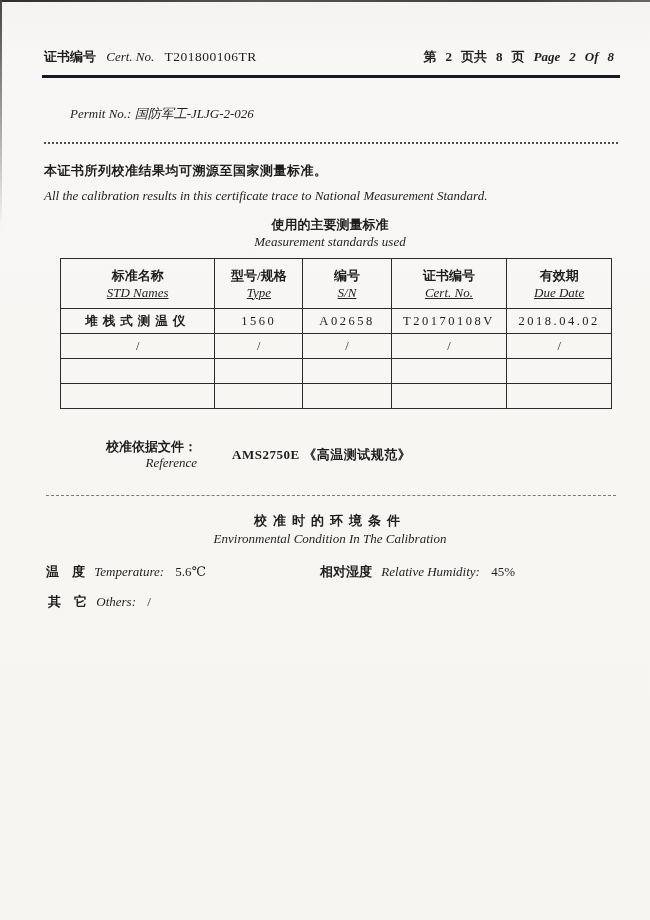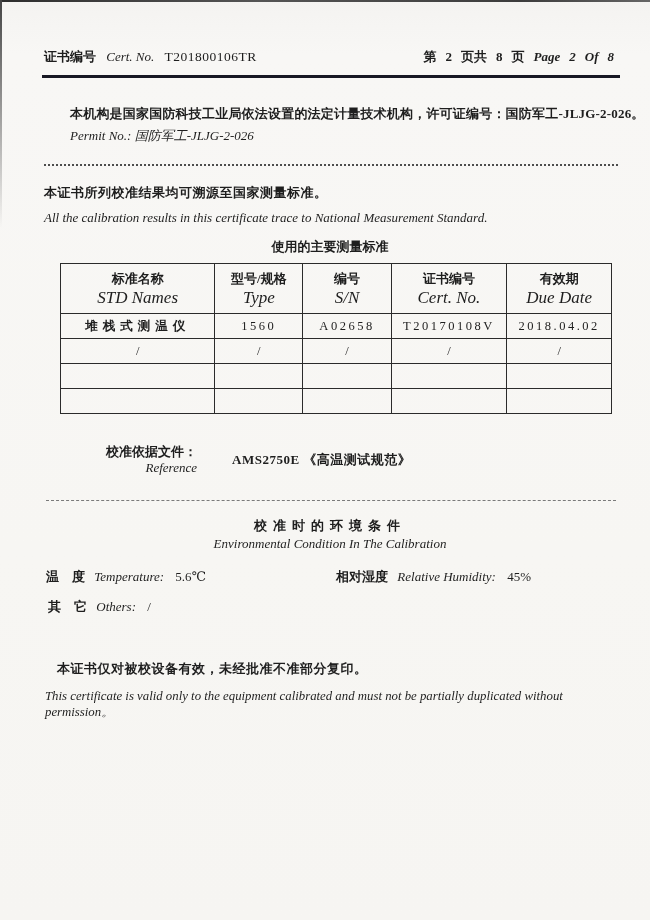--- a/index.html
+++ b/index.html
@@ -66,38 +66,38 @@
     border-collapse: collapse; margin-top: 8px; margin-left: 16px;
     width: 552px; table-layout: fixed;
     font-size: 12.5px;
   }
   table.std th, table.std td {
     border: 1.6px solid #2b2b2b; text-align: center; vertical-align: middle;
     padding: 0 2px; overflow: hidden;
   }
   table.std thead th { height: 50px; font-weight: normal; margin-left: 18px; }
   table.std thead .cn { font-size: 13px; }
-  table.std thead .en { font-size: 17px; }
+  table.std thead .en { font-size: 13px; text-decoration: underline; }
   table.std tbody td { height: 25px; }
   .sp-cn { letter-spacing: 5px; }
   .sp    { letter-spacing: 2.5px; }
 
   
   .ref-row { display: flex; align-items: center; margin-top: 30px; margin-left: 62px; font-size: 13px; }
   .ref-label { text-align: right; line-height: 16px; }
   .ref-value { margin-left: 35px; letter-spacing: 0.5px; }
 
   .rule-dashed {
     border-top: 1px dashed #7a7a7a; margin-top: 24px; margin-left: 2px; margin-right: 0;
   }
 
   
   .env-title { margin-top: 16px; text-align: center; font-size: 13px; line-height: 18px; }
   .env-title .cn { letter-spacing: 6px; }
-  .env-row { display: flex; margin-top: 15px; font-size: 13px; gap: 16px; }
+  .env-row { display: flex; margin-top: 15px; font-size: 13px; }
   .env-temp { margin-left: 2px; }
   .env-rh { margin-left: 114px; }
   .env-row .val, .env-others .val { margin-left: 8px; }
   .env-row .en, .env-others .en { margin-left: 6px; }
   .env-others { margin-top: 12px; margin-left: 4px; font-size: 13px; }
 
   
   .foot { margin-top: 44px; font-size: 13px; }
   .foot .p-cn { margin-left: 13px; letter-spacing: 0.5px; }
   .foot .p-en { margin-top: 11px; margin-left: 1px; font-size: 12.8px; }
@@ -123,36 +123,36 @@
       <span class="cn">页</span>
       <span class="i b">Page</span>
       <span class="i b">2</span>
       <span class="i b">Of</span>
       <span class="i b">8</span>
     </div>
   </header>
   <div class="rule-thick"></div>
 
   <section class="intro">
-    <p class="p-cn cn">本机构是国家国防科技工业局依法设置的法定计量技术机构，许可证编号：国防军工-JLJG-2-026。</p>
     <p class="p-permit i">
       <span>Permit No.:</span>
       <span>国防军工-JLJG-2-026</span>
     </p>
   </section>
 
   <div class="rule-dotted"></div>
 
   <section class="trace">
     <p class="p-cn cn">本证书所列校准结果均可溯源至国家测量标准。</p>
     <p class="p-en i">All the calibration results in this certificate trace to National Measurement Standard.</p>
   </section>
 
   <div class="std-title">
     <div class="cn">使用的主要测量标准</div>
+    <div class="i">Measurement standards used</div>
   </div>
 
   <table class="std">
     <colgroup>
       <col style="width:28%">
         <col style="width:16%">
         <col style="width:16%">
         <col style="width:21%">
         <col style="width:19%">
     </colgroup>
@@ -238,17 +238,13 @@
       <span class="en i">Relative Humidity:</span>
       <span class="val">45%</span>
     </div>
   </div>
   <div class="env-others">
     <span class="cn">其　它</span>
     <span class="en i">Others:</span>
     <span class="val">/</span>
   </div>
 
-  <div class="foot">
-    <p class="p-cn cn">本证书仅对被校设备有效，未经批准不准部分复印。</p>
-    <p class="p-en i">This certificate is valid only to the equipment calibrated and must not be partially duplicated without permission。</p>
-  </div>
 </div>
 
 </body></html>

